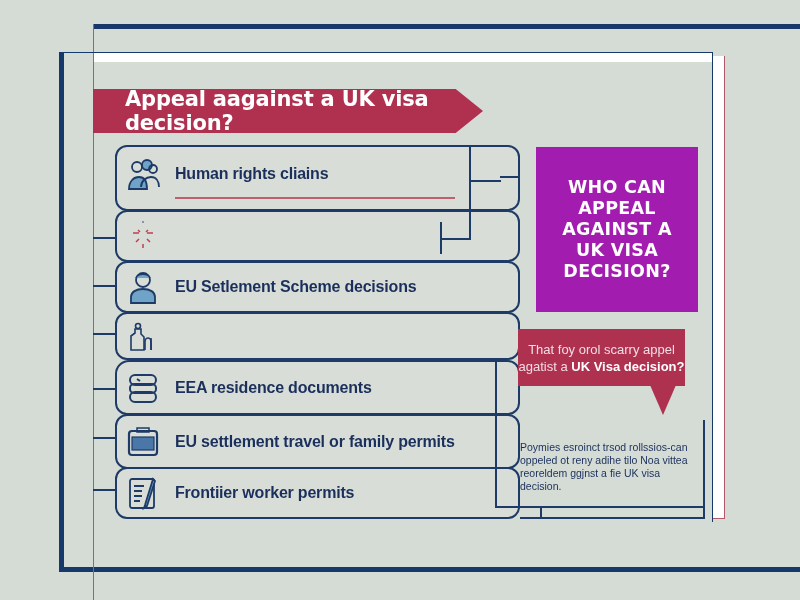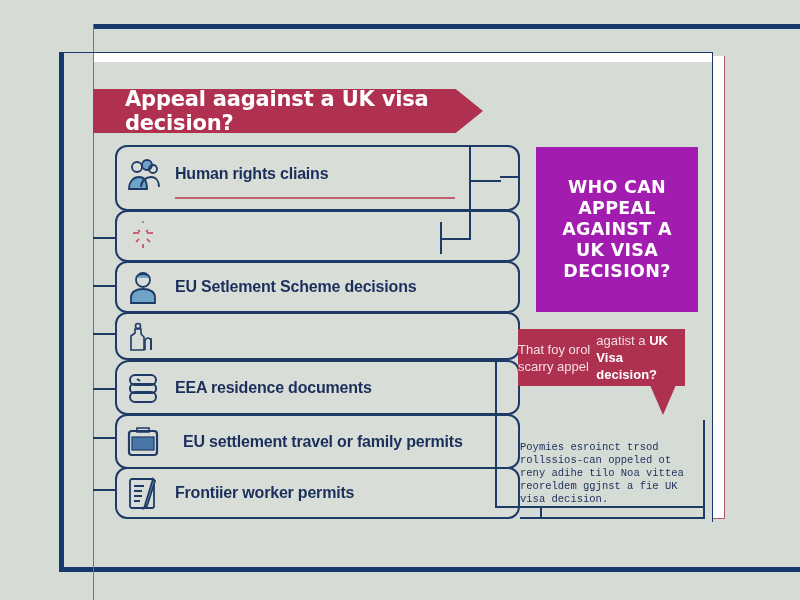--- a/index.html
+++ b/index.html
@@ -53,33 +53,33 @@
   }
   .navy-text {
     color: #ffffff; font-family: "DejaVu Sans", sans-serif; font-weight: bold;
     font-size: 17.5px; line-height: 21px; letter-spacing: 0.3px;
     white-space: pre-line;
   }
   
   .bubble {
     left: 518px; top: 329px; width: 167px; height: 57px;
     background: #ae3150;
-    display: flex; flex-direction: row; align-items: center; justify-content: center;
+    display: flex; flex-direction: column; align-items: center; justify-content: center;
   }
   .bubble-tail {
     left: 650px; top: 385px; width: 0; height: 0;
     border-left: 13px solid transparent; border-right: 13px solid transparent;
     border-top: 30px solid #ae3150;
   }
   .bubble-line { color: #f3dde3; font-family: "Liberation Sans", sans-serif; font-size: 13px; line-height: 17px; }
   .bubble-line b { color: #ffffff; }
 
   .note {
     left: 520px; top: 441px; width: 180px;
-    font-family: Liberation Mono, monospace; font-size: 10.5px; line-height: 13px; color: #1b2f5c;
+    font-family: Liberation Sans, sans-serif; font-size: 10.5px; line-height: 13px; color: #1b2f5c;
   }
   .bottom-bar { left: 59px; top: 567px; width: 741px; height: 5px; background: #17386a; }
   .top-bar { left: 93px; top: 24px; width: 707px; height: 5px; background: #17386a; }
 </style>
 </head>
 <body>
 
 <div class="abs top-bar"></div>
 <div class="abs" style="left:59px;top:52px;width:5px;height:520px;background:#17386a;"></div>
 <div class="abs bottom-bar"></div>
@@ -153,21 +153,21 @@
     <svg width="36" height="36" viewBox="0 0 36 36" fill="none" stroke="#1e3a66" stroke-width="2">
         <rect x="5" y="5" width="26" height="10" rx="5"></rect>
         <rect x="5" y="14" width="26" height="9" rx="4"></rect>
         <rect x="5" y="22" width="26" height="10" rx="5"></rect>
         <path d="M12 9l3 2"></path>
       </svg>
   </div>
   <span class="label">EEA residence documents</span>
 </div>
 
-<div class="card" style="top:414px;height:55px;gap:8px;">
+<div class="card" style="top:414px;height:55px;">
   <div class="icon">
     <svg width="36" height="36" viewBox="0 0 36 36">
         <rect x="4" y="7" width="28" height="24" rx="3" fill="none" stroke="#1e3a66" stroke-width="2.2"></rect>
         <rect x="7" y="13" width="22" height="13" fill="#4a76a8" stroke="#1e3a66" stroke-width="1.2"></rect>
         <rect x="12" y="4" width="12" height="4" fill="none" stroke="#1e3a66" stroke-width="1.5"></rect>
       </svg>
   </div>
   <span class="label">EU settlement travel or family permits</span>
 </div>
 

